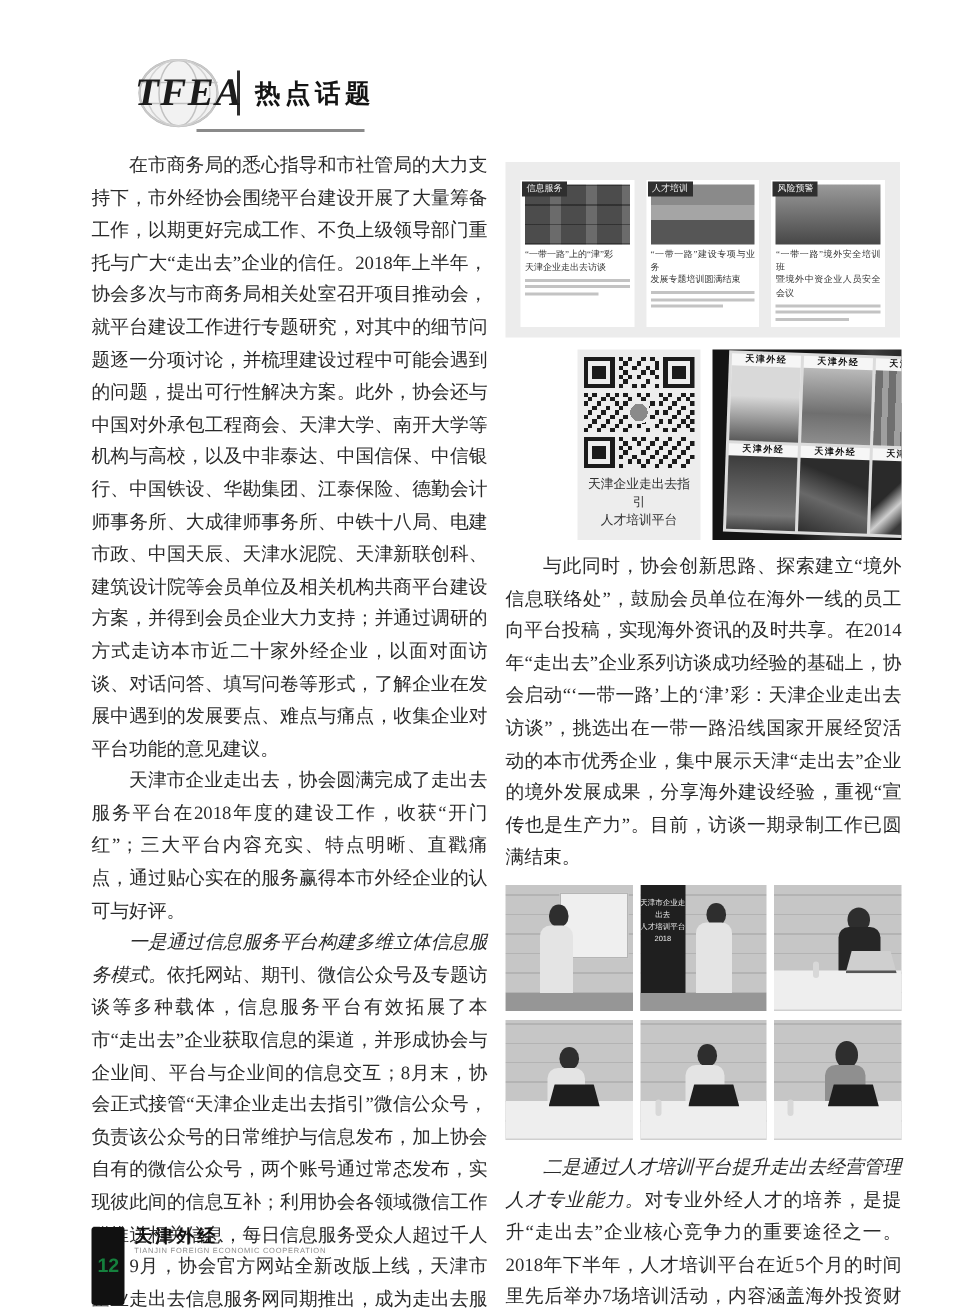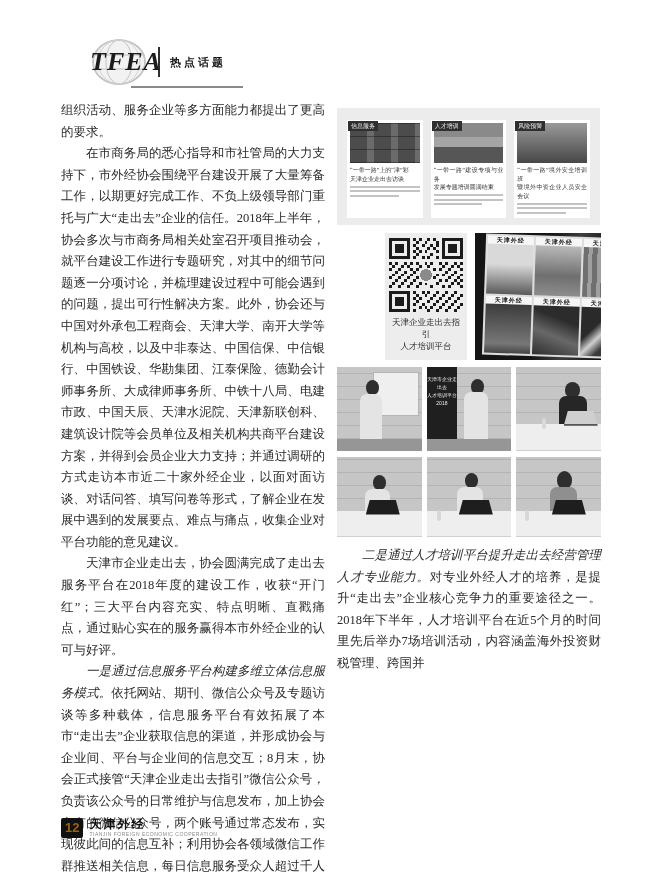--- a/index.html
+++ b/index.html
@@ -7,21 +7,21 @@
   body { font-family:"Liberation Serif", serif; color:#2a2a2a; overflow:hidden; }
   .page { position:relative; width:650px; height:876px; background:#fff; }
 
   
   .hdr { position:absolute; left:60px; top:36px; height:52px; display:flex; align-items:center;margin-left:26px; }
   .globe-wrap { position:relative; width:66px; height:50px; }
   .globe-wrap svg { position:absolute; left:0; top:0; }
   .logo-text { position:absolute; left:4px; top:10px; font-family:"Liberation Serif",serif;
                font-style:italic; font-weight:bold; font-size:26px; letter-spacing:1px; color:#1c1c1c; }
   .hdr-div { width:2px; height:30px; background:#2e2e2e; margin:0 10px 0 6px; }
-  .sec-title { font-family:"Liberation Sans",sans-serif; font-size:11px; font-weight:bold;
+  .sec-title { font-family:"Liberation Sans",sans-serif; font-size:17px; font-weight:bold;
                color:#141414; letter-spacing:3px; }
   .hdr-underline { position:absolute; left:131px; top:86px; width:112px; height:2px; background:#8a8a8a; }
 
   
   .col { position:absolute; width:264px; font-size:12.5px; line-height:21.6px;
          text-align:justify; text-justify:inter-ideograph; }
   .col p { text-indent:2em; }
   .col p.noindent { text-indent:0; }
   .lead { font-style:italic; }
   .col-left  { left:61px;  top:100px; }
@@ -79,22 +79,22 @@
   .sp .torso { position:absolute; border-radius:7px 7px 0 0; background:#e4e4e4; }
   .sp .torso.dark { background:#262626; }
   .sp .torso.mid { background:#8f8f8f; }
   .sp .banner { position:absolute; left:0; top:0; bottom:0; width:36%; background:#1f1f1f;
                 color:#eee; font-family:"Liberation Sans",sans-serif; font-size:5px;
                 line-height:8px; text-align:center; padding-top:8px; }
   .sp .bottle { position:absolute; width:4px; height:11px; background:#d8d8d8; border-radius:2px; }
 
   
   .footer { position:absolute; left:61px; top:818px; display:flex; align-items:flex-start; }
-  .pg-num { background:#111; color:#a16207; font-family:"Liberation Sans",sans-serif; font-weight:bold;
-            font-size:13px; line-height:16px; padding:2px 4px; border-radius:2px; }
+  .pg-num { background:#111; color:#15803d; font-family:"Liberation Sans",sans-serif; font-weight:bold;
+            font-size:13px; line-height:16px; padding:18px 4px; border-radius:2px; }
   .mag { margin-left:6px; }
   .mag-name { font-family:"Liberation Sans",sans-serif; font-weight:bold; font-size:12px;
               letter-spacing:2px; color:#111; line-height:12px; }
   .mag-sub { font-family:"Liberation Sans",sans-serif; font-size:5px; color:#8a8a8a;
              letter-spacing:.5px; margin-top:1px; }
 </style>
 </head>
 <body>
 
 <div class="page">
@@ -110,21 +110,20 @@
         <line x1="7" y1="32" x2="59" y2="32" stroke="#c2c2c2"></line>
       </svg>
       <span class="logo-text">TFEA</span>
     </div>
     <div class="hdr-div"></div>
     <div class="sec-title">热点话题</div>
   </div>
   <div class="hdr-underline"></div>
 
   <section class="col col-left">
-    <p class="noindent">组织活动、服务企业等多方面能力都提出了更高的要求。</p>
     <p>在市商务局的悉心指导和市社管局的大力支持下，市外经协会围绕平台建设开展了大量筹备工作，以期更好完成工作、不负上级领导部门重托与广大“走出去”企业的信任。2018年上半年，协会多次与市商务局相关处室召开项目推动会，就平台建设工作进行专题研究，对其中的细节问题逐一分项讨论，并梳理建设过程中可能会遇到的问题，提出可行性解决方案。此外，协会还与中国对外承包工程商会、天津大学、南开大学等机构与高校，以及中非泰达、中国信保、中信银行、中国铁设、华勘集团、江泰保险、德勤会计师事务所、大成律师事务所、中铁十八局、电建市政、中国天辰、天津水泥院、天津新联创科、建筑设计院等会员单位及相关机构共商平台建设方案，并得到会员企业大力支持；并通过调研的方式走访本市近二十家外经企业，以面对面访谈、对话问答、填写问卷等形式，了解企业在发展中遇到的发展要点、难点与痛点，收集企业对平台功能的意见建议。</p>
     <p>天津市企业走出去，协会圆满完成了走出去服务平台在2018年度的建设工作，收获“开门红”；三大平台内容充实、特点明晰、直戳痛点，通过贴心实在的服务赢得本市外经企业的认可与好评。</p>
     <p><span class="lead">一是通过信息服务平台构建多维立体信息服务模式。</span><span>依托网站、期刊、微信公众号及专题访谈等多种载体，信息服务平台有效拓展了本市“走出去”企业获取信息的渠道，并形成协会与企业间、平台与企业间的信息交互；8月末，协会正式接管“天津企业走出去指引”微信公众号，负责该公众号的日常维护与信息发布，加上协会自有的微信公众号，两个账号通过常态发布，实现彼此间的信息互补；利用协会各领域微信工作群推送相关信息，每日信息服务受众人超过千人次；9月，协会官方网站全新改版上线，天津市企业走出去信息服务网同期推出，成为走出去服务平台的官方发布渠道；与此同时，协会对原有期刊进行改造升级，以满足不断升级的信息需求。综合利用以上载体，协会为会员单位提供不同境外国家/地区的一线信息，并给予相应的指导推荐，提升信息服务的质量。</span></p>
   </section>
 
   <section class="col col-right">
 
     <figure class="webshot">
       <div class="ws-cards">
         <div class="ws-card">
@@ -344,20 +343,21 @@
               <div class="cimg cv5"></div>
             </div>
           <div class="cover">
               <div class="chead">天津外经</div>
               <div class="cimg cv6"></div>
             </div>
         </div>
       </div>
     </div>
 
+    <p style="margin-top:7px;">与此同时，协会创新思路、探索建立“境外信息联络处”，鼓励会员单位在海外一线的员工向平台投稿，实现海外资讯的及时共享。在2014年“走出去”企业系列访谈成功经验的基础上，协会启动“‘一带一路’上的‘津’彩：天津企业走出去访谈”，挑选出在一带一路沿线国家开展经贸活动的本市优秀企业，集中展示天津“走出去”企业的境外发展成果，分享海外建设经验，重视“宣传也是生产力”。目前，访谈一期录制工作已圆满结束。</p>
 
     <div class="pgrid">
       <div class="sp">
         <div class="board"></div>
         <div class="head" style="left:34%;top:16%;"></div>
         <div class="torso" style="left:27%;top:32%;width:26%;height:58%;"></div>
         <div class="floor"></div>
       </div>
       <div class="sp">
         <div class="banner">

